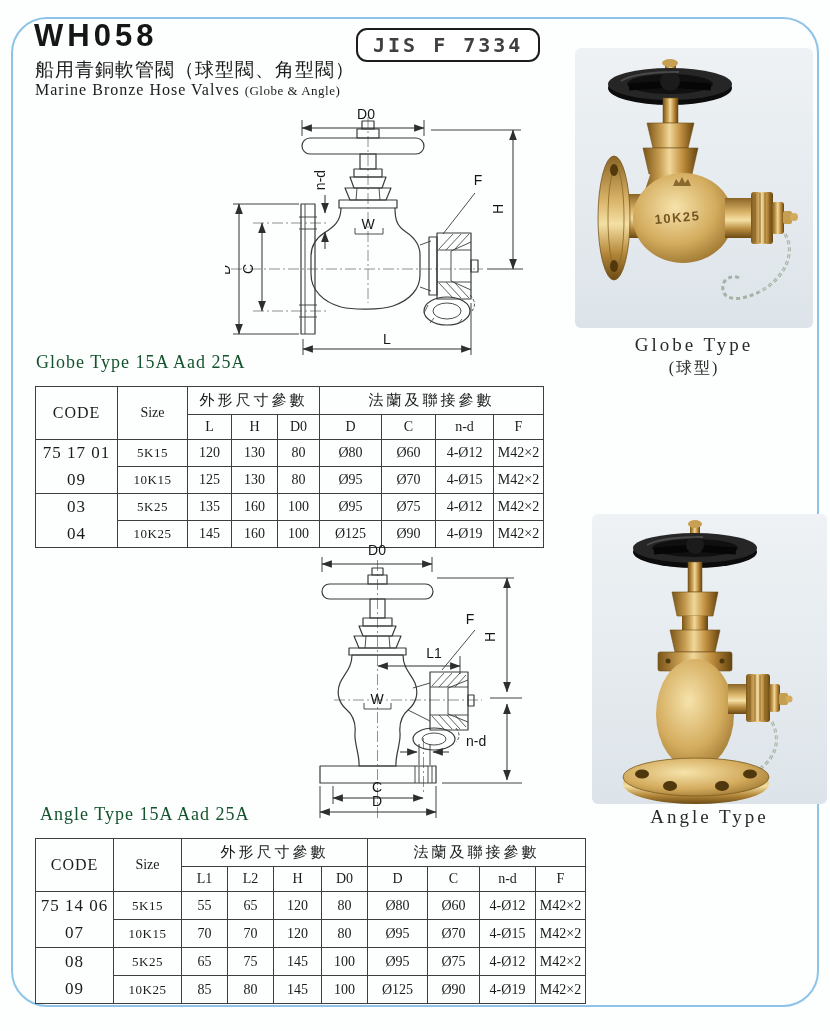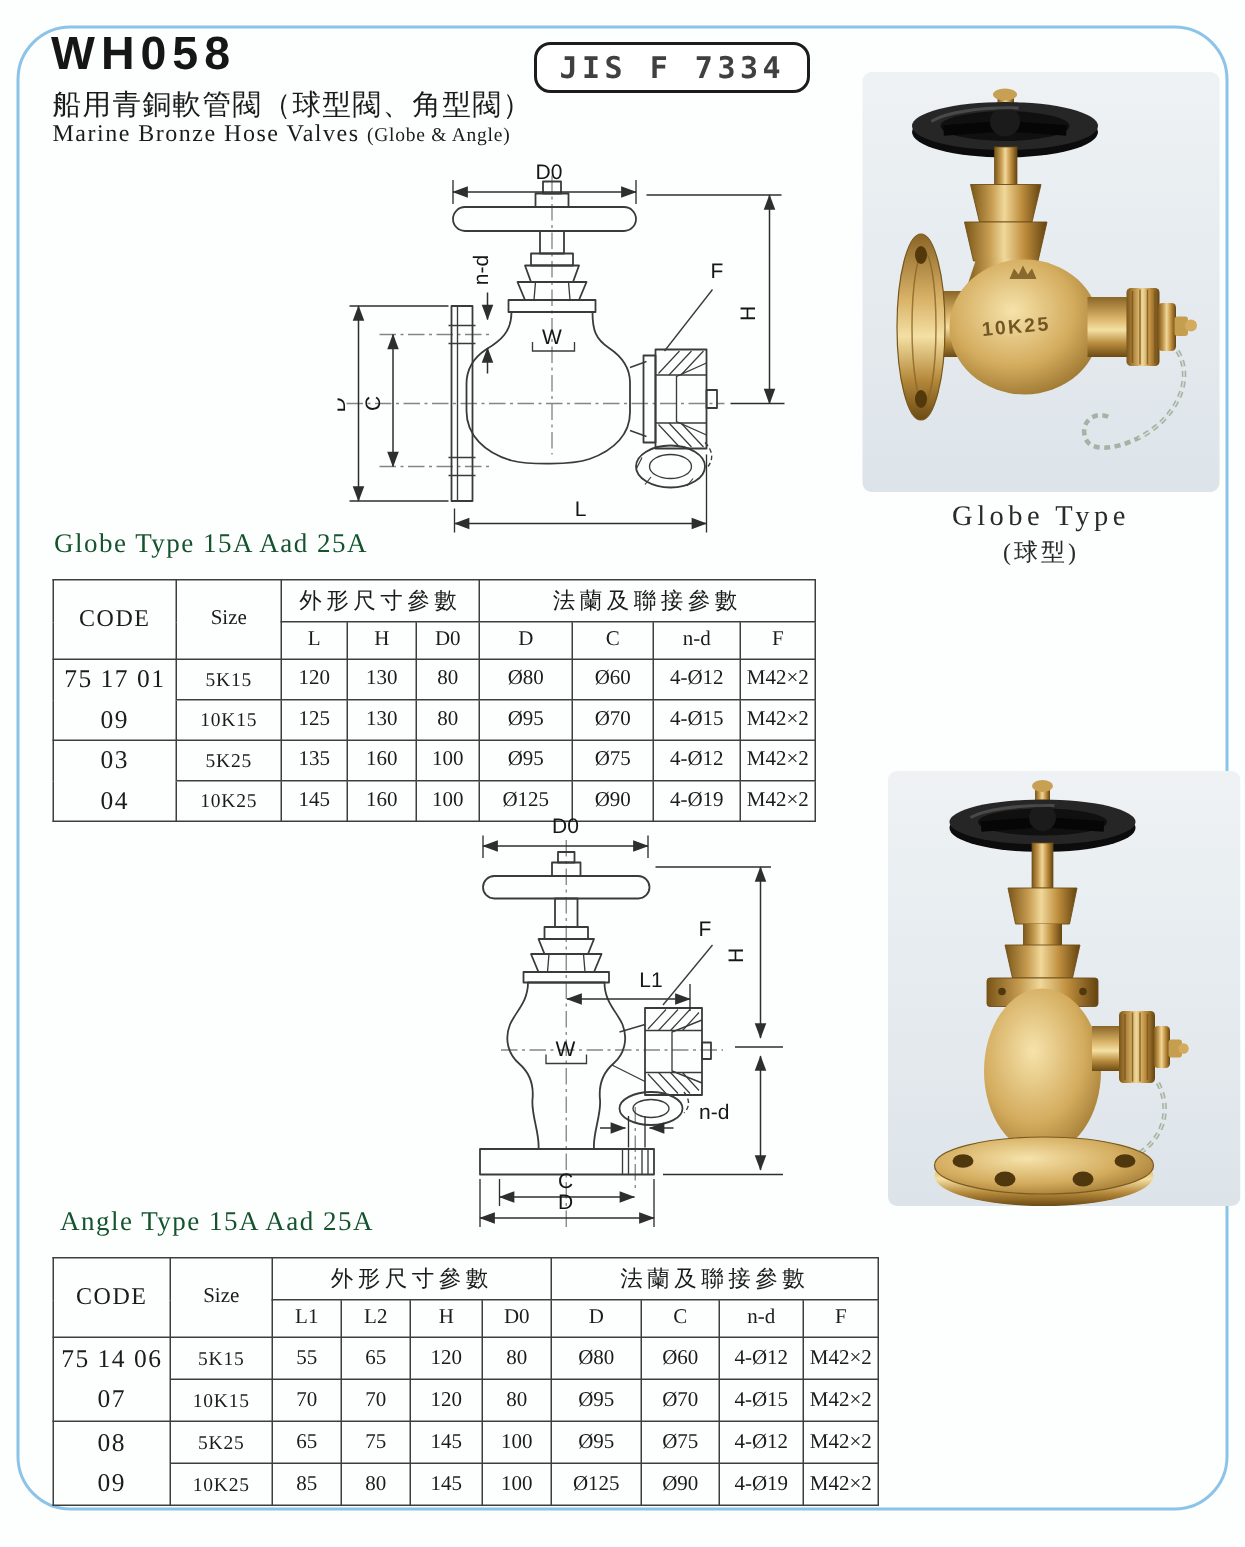--- a/index.html
+++ b/index.html
@@ -454,20 +454,21 @@
     <g>
       <ellipse cx="104" cy="270" rx="73" ry="20" fill="url(#brassYa)"></ellipse>
       <ellipse cx="104" cy="263" rx="73" ry="19" fill="url(#brassRadA)" stroke="#7a5a1e" stroke-width="0.8"></ellipse>
       <ellipse cx="50" cy="260" rx="7" ry="4.5" fill="#4f370e"></ellipse>
       <ellipse cx="158" cy="260" rx="7" ry="4.5" fill="#4f370e"></ellipse>
       <ellipse cx="78" cy="272" rx="7" ry="5" fill="#4f370e"></ellipse>
       <ellipse cx="130" cy="272" rx="7" ry="5" fill="#4f370e"></ellipse>
     </g>
   </svg>
   <div class="abs photo-caption" style="left:592px; top:806px; width:235px;">
+    <div class="en">Angle Type</div>
   </div>
 
   <div class="abs section-label" style="left:40px; top:804px;">Angle Type 15A Aad 25A</div>
 
   <table class="dtable" id="table-angle" style="left:35px; top:838px; width:550px;">
     <colgroup>
       <col style="width:78px">
         <col style="width:68px">
         <col style="width:46px">
         <col style="width:46px">

